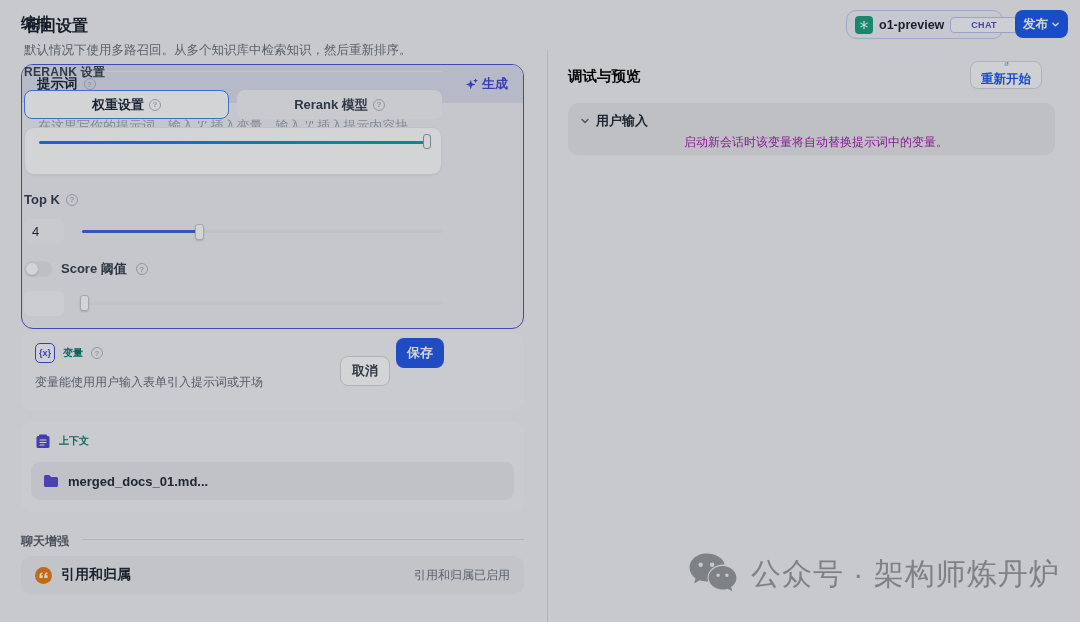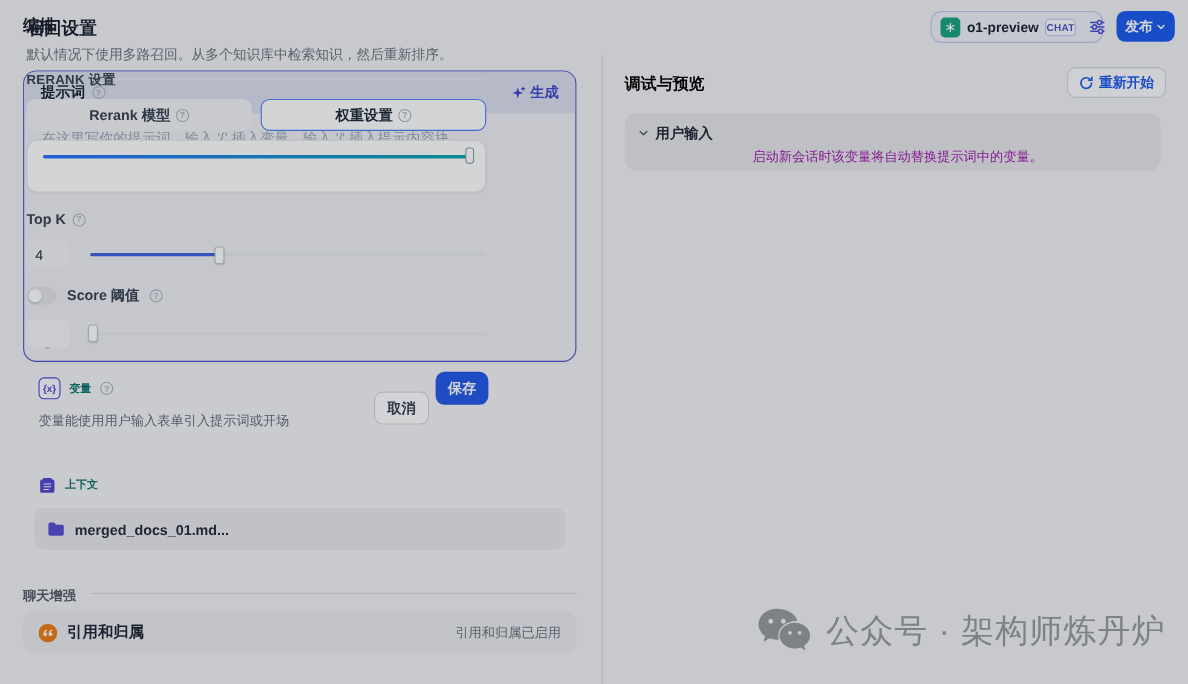--- a/index.html
+++ b/index.html
@@ -9,21 +9,21 @@
 
   
   #app { position:absolute; inset:0; background:#f1f2f4; }
   #page-title { left:21px; top:14px; font-size:15px; font-weight:bold; color:#1a202c; }
 
   #model-pill { left:846px; top:10px; width:157px; height:29px; background:#eef0fb; border:1px solid #c3c8ef;
     border-radius:10px; display:flex; align-items:center; gap:6px; padding:0 8px; }
   .openai-badge { width:18px; height:18px; border-radius:4px; background:#1aa37e; display:flex; align-items:center; justify-content:center; flex:0 0 auto; }
   .model-name { font-size:12.5px; font-weight:600; color:#1b2330; white-space:nowrap; }
   .chat-badge { font-size:9px; font-weight:bold; color:#4d53c8; border:1px solid #bcc2ee; background:#f8f9fe;
-    border-radius:4px; padding:2px 0; letter-spacing:.3px; }
+    border-radius:4px; padding:2px 20px; letter-spacing:.3px; }
   .pill-sep { width:1px; height:14px; background:#c9cdee; }
 
   #publish-btn { left:1015px; top:10px; width:53px; height:28px; background:#1d5bf0; border-radius:8px;
     display:flex; align-items:center; justify-content:center; gap:3px; color:#fff; font-size:12.5px; font-weight:bold; }
 
   #col-divider { left:547px; top:50px; bottom:0; width:1px; background:#d8dadd; }
 
   
   #prompt-panel { left:21px; top:64px; width:503px; height:265px; border:1.5px solid #4d55d4; border-radius:12px;
     overflow:hidden; background:#eff0f4; }
@@ -53,21 +53,21 @@
 
   #citation-row { left:21px; top:556px; width:503px; height:38px; background:#ebecef; border-radius:10px;
     display:flex; align-items:center; gap:9px; padding:0 14px; }
   .cite-icon { flex:0 0 auto; }
   .citation-title { font-size:14px; font-weight:bold; color:#1d2736; }
   .citation-status { margin-left:auto; font-size:12px; color:#6a7280; }
 
   
   #debug-title { left:568px; top:67px; font-size:14.5px; font-weight:bold; color:#000000; }
   #restart-btn { left:970px; top:61px; height:28px; padding:0 10px; background:#fafbfd; border:1px solid #d4d7dc;
-    border-radius:8px; display:flex; align-items:center; gap:5px; color:#1d5bf0; font-size:12.5px; font-weight:bold; }
+    border-radius:8px; display:flex; align-items:center; gap:5px; color:#1d5bf0; font-size:12.5px; font-weight:bold;flex-direction:column; }
   #user-input-card { left:568px; top:103px; width:487px; height:52px; background:#e6e7eb; border-radius:10px; }
   .ui-row { display:flex; align-items:center; gap:6px; padding:9px 12px 0; }
   .ui-title { font-size:13px; font-weight:bold; color:#222b39; }
   .ui-desc { position:absolute; left:116px; top:31px; font-size:12px; color:#a21caf; white-space:nowrap; }
 
   
   #overlay { position:absolute; inset:0; background:rgba(12,16,24,0.18); z-index:40; }
   #watermark { left:688px; top:552px; z-index:45; display:flex; align-items:center; gap:13px; }
   .wm-text { font-size:30px; color:#7e8186; letter-spacing:1px; white-space:nowrap; }
 
@@ -250,26 +250,26 @@
   <span class="wm-text">公众号 · 架构师炼丹炉</span>
 </div>
 
 <div id="modal">
   <div class="m-title abs">召回设置</div>
   <div class="m-desc abs">默认情况下使用多路召回。从多个知识库中检索知识，然后重新排序。</div>
   <div class="m-rerank abs">RERANK 设置</div>
   <div class="m-rerank-divider abs"></div>
 
   <div class="m-tabs abs">
+    <div class="m-tab selected">
+      <span>权重设置</span>
+      <span class="help"></span>
+    </div>
     <div class="m-tab plain">
       <span>Rerank 模型</span>
-      <span class="help"></span>
-    </div>
-    <div class="m-tab selected">
-      <span>权重设置</span>
       <span class="help"></span>
     </div>
   </div>
 
   <div class="weight-card abs">
     <div class="weight-track"></div>
     <div class="weight-handle"></div>
   </div>
 
   <div class="topk-label-row abs">

